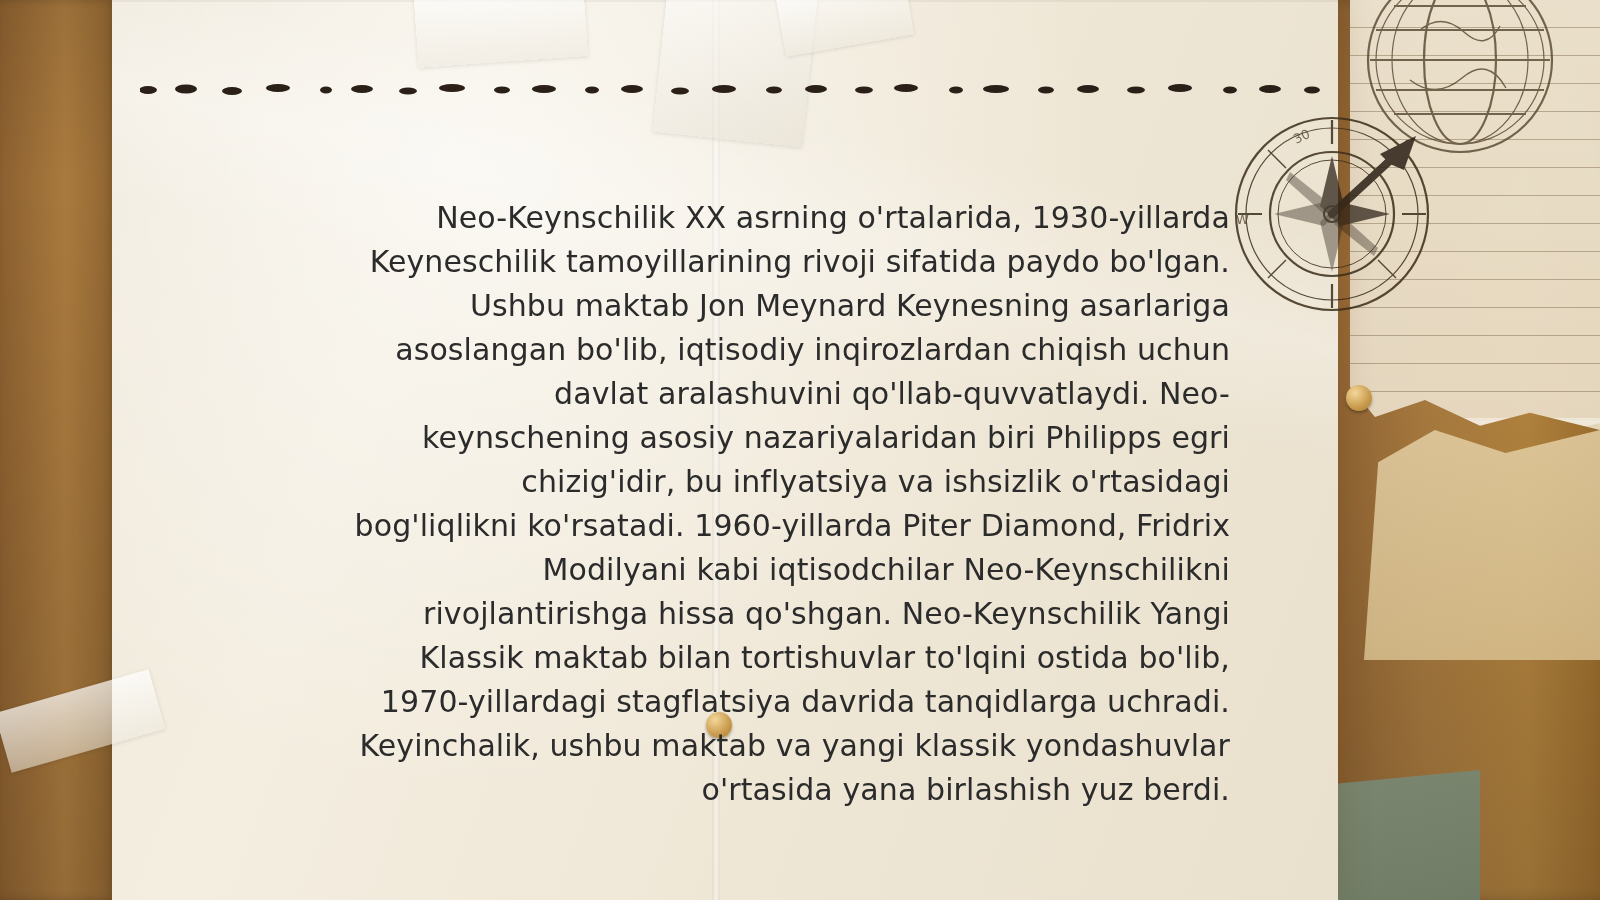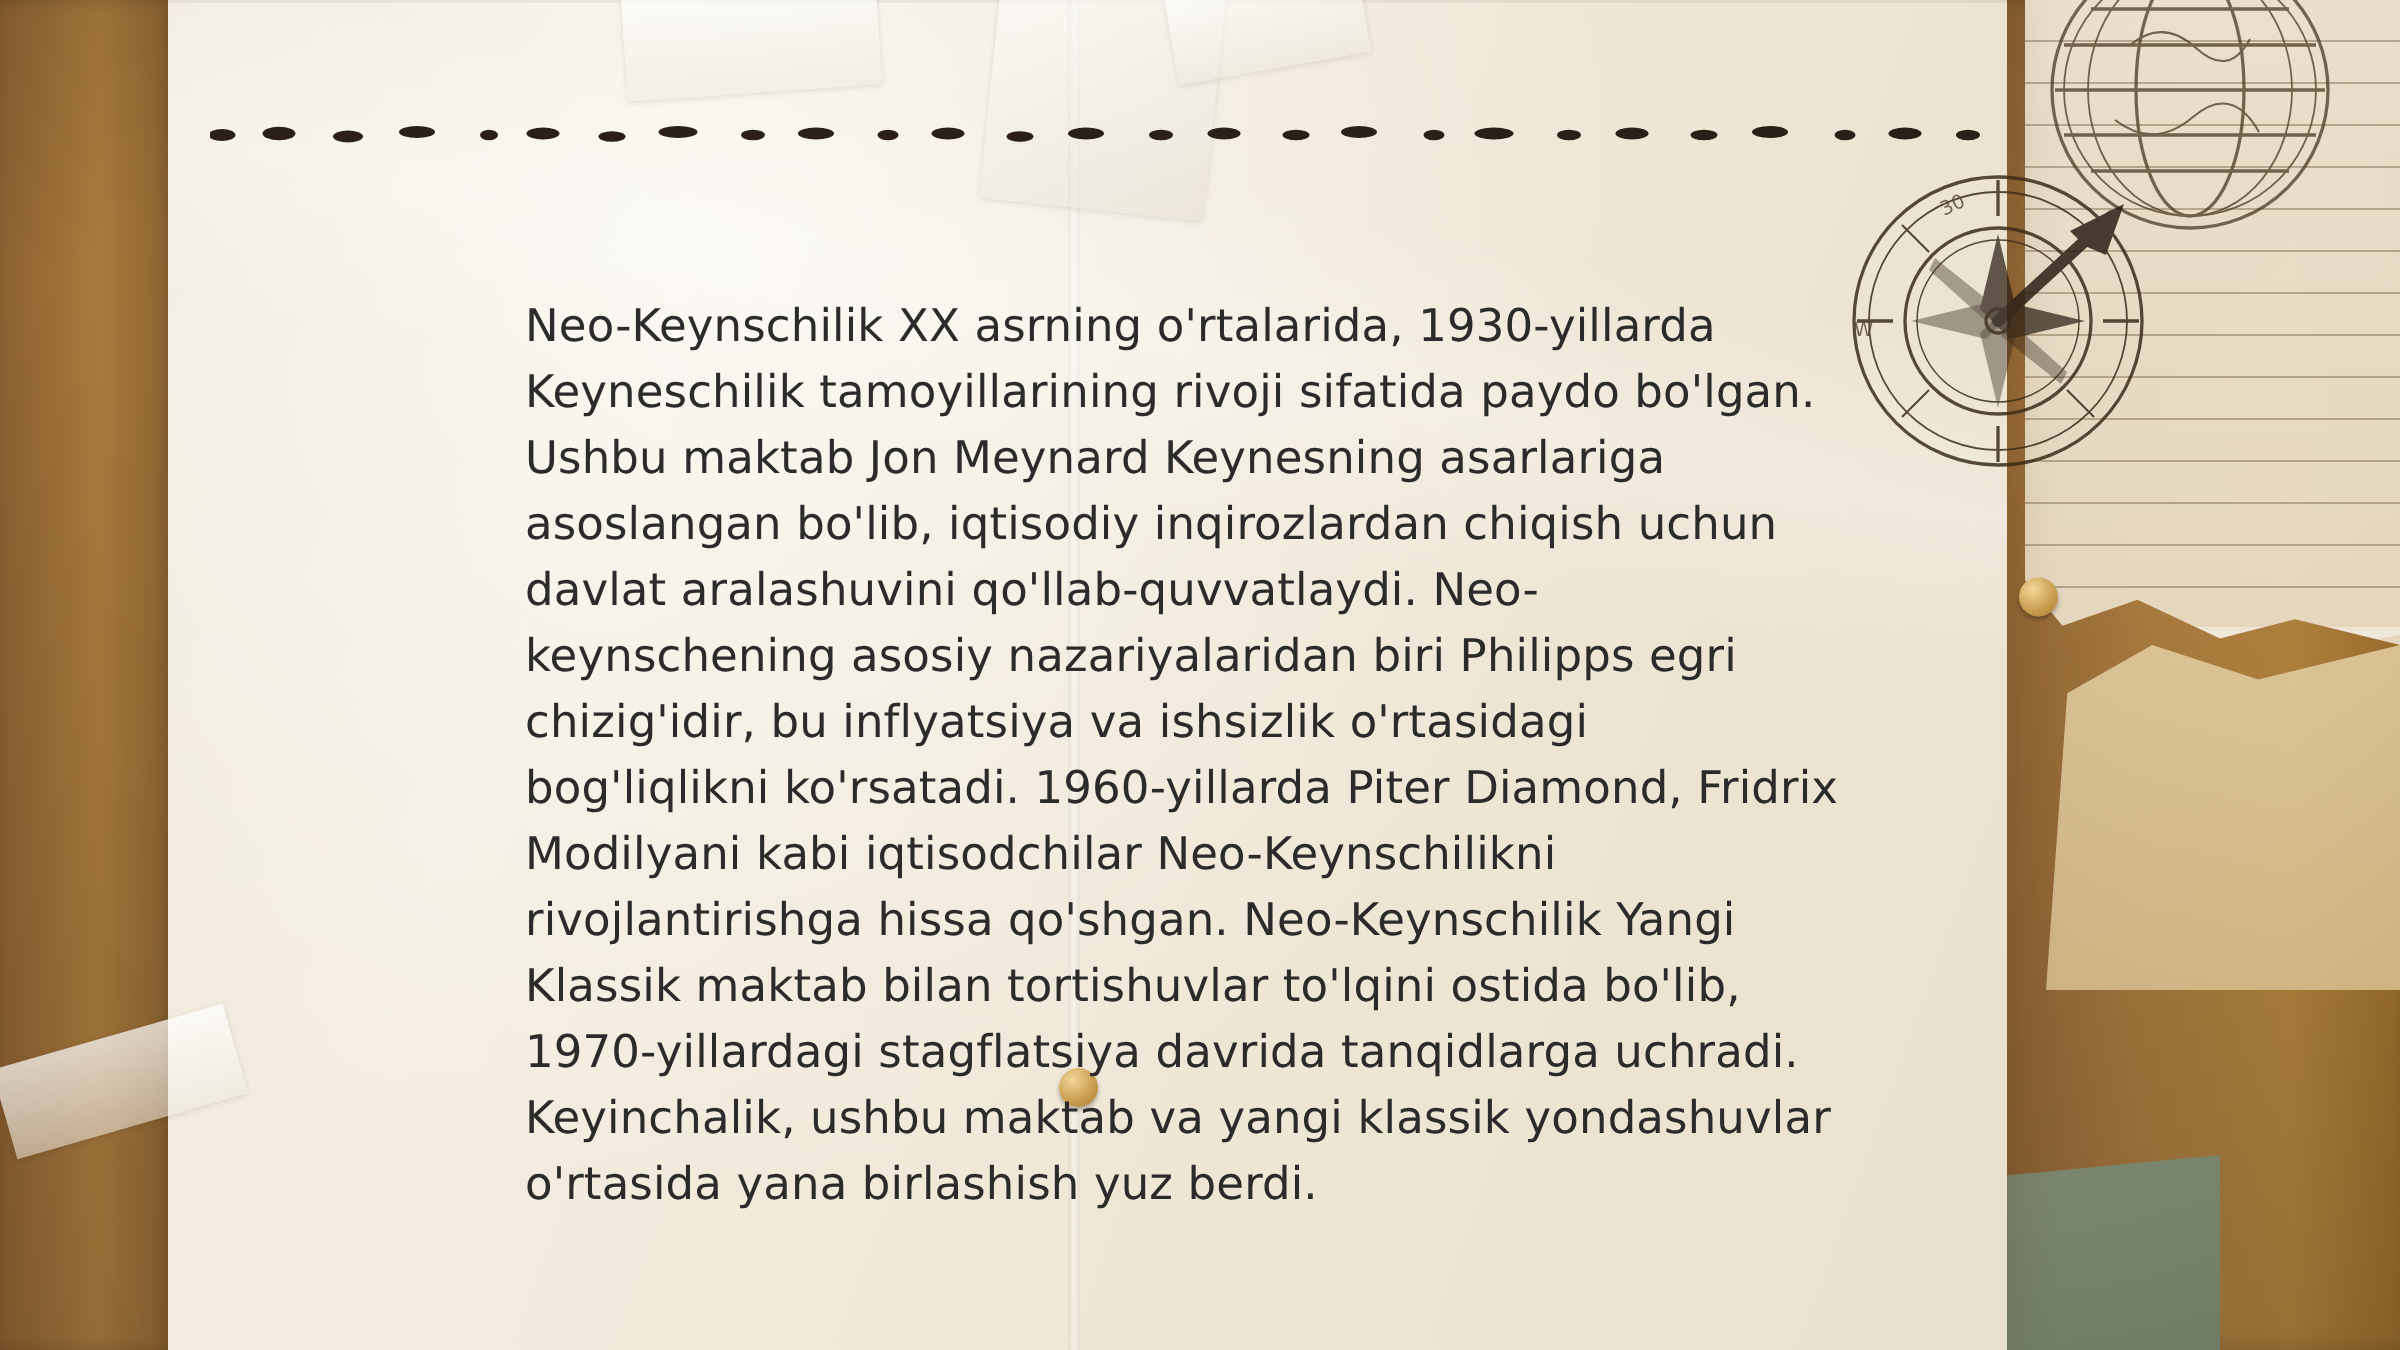--- a/index.html
+++ b/index.html
@@ -164,20 +164,21 @@
     box-shadow: 0 2px 3px rgba(0,0,0,.3);
   }
   .brad-1 { right: 228px; top: 385px; }
   .brad-2 { left: 706px; top: 712px; }
 
   .note {
     position: absolute;
     left: 350px;
     top: 196px;
     width: 880px;
+    text-align: right;
   }
   .note-text {
     margin: 0;
     font-size: 30px;
     line-height: 44px;
     color: #2b2b2b;
     font-family: "DejaVu Sans", sans-serif;
     letter-spacing: .1px;
   }
 </style>

